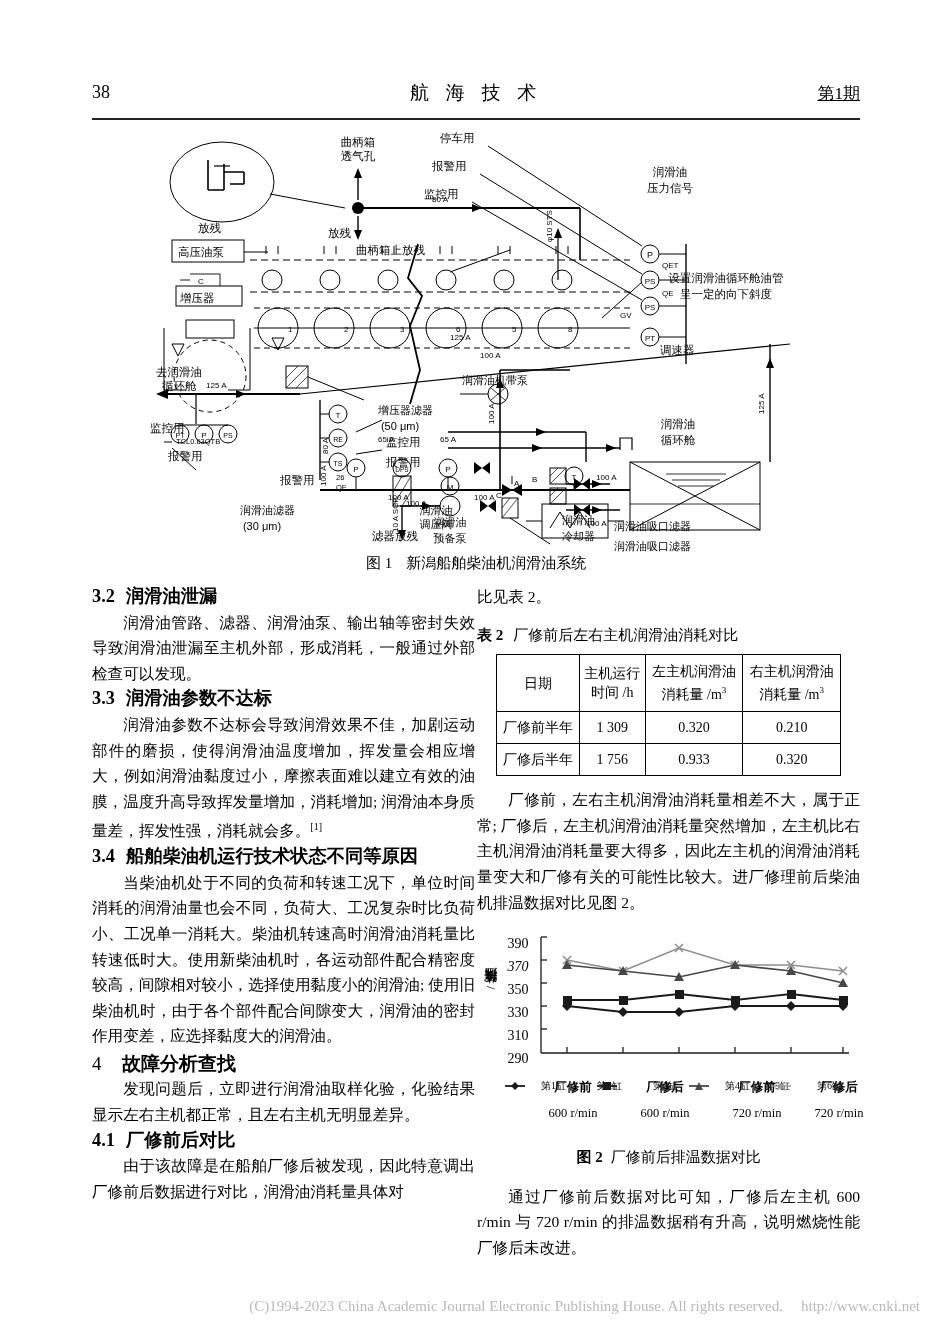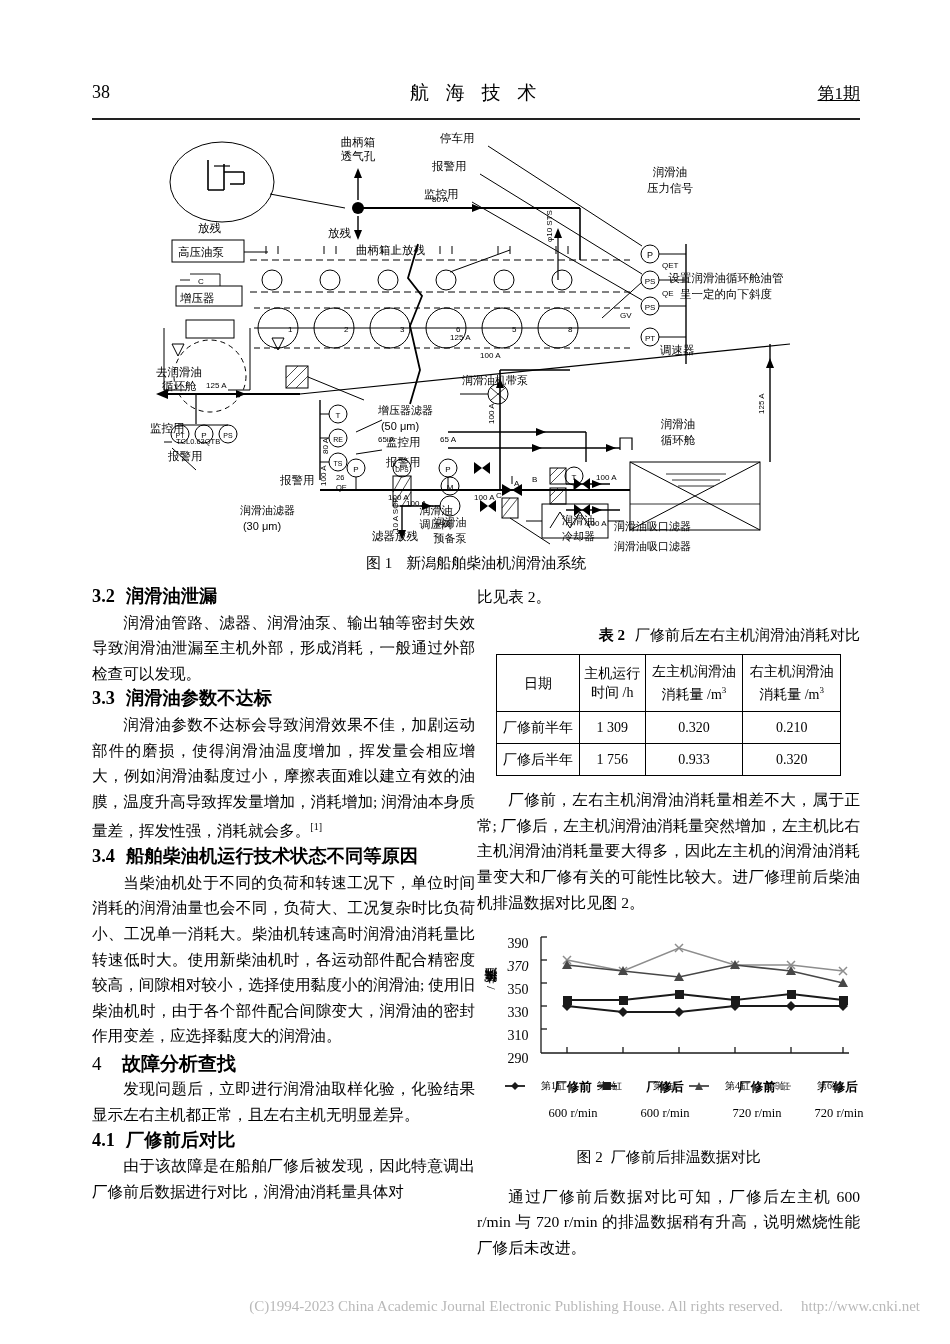--- a/index.html
+++ b/index.html
@@ -28,33 +28,33 @@
   .col-right{left:477px;}
 
   .sec-h{font-weight:bold;margin:0;}
   .sec-h .num{display:inline-block;min-width:34px;}
   .h-big{font-size:19px;font-weight:bold;margin:2px 0 0;}
   .h-big .num{font-weight:normal;display:inline-block;min-width:30px;}
   p.para{margin:0;text-indent:2em;}
   .sup{font-size:10px;vertical-align:super;}
 
   
-  .tbl-cap{text-align:right;font-size:15px;margin:13px 0 6px;}
+  .tbl-cap{text-align:left;font-size:15px;margin:13px 0 6px;}
   .tbl-cap .lbl{margin-right:10px;font-weight:bold;}
   table.t2{border-collapse:collapse;width:345px;margin:0 auto;font-size:14px;}
   table.t2 td,table.t2 th{border:1px solid #000;text-align:center;font-weight:normal;padding:2px 0;line-height:19px;}
   table.t2 .thead td{height:52px;}
   table.t2 .row td{height:27px;}
   table.t2 td:first-child{width:82px;}
   sup.m3{font-size:9px;vertical-align:super;}
 
   
   .chart-box{position:relative;width:383px;height:208px;margin-top:10px;}
   .fig2-cap{text-align:center;font-size:15px;margin-top:12px;}
-  .fig2-cap .lbl{margin-right:8px;font-weight:normal;}
+  .fig2-cap .lbl{margin-right:8px;font-weight:bold;}
   .ylab{position:absolute;left:2px;top:44px;font-size:12.5px;
         writing-mode:vertical-rl;transform:rotate(180deg);letter-spacing:1px;}
   .ytick{position:absolute;font-size:14px;text-align:center;width:34px;}
   .xtick{position:absolute;font-size:10px;text-align:left;width:52px;margin-top:17px;}
   .legend{position:absolute;left:24px;top:150px;width:360px;font-size:12.5px;}
   .lg-item{position:absolute;text-align:center;width:92px;}
   .lg-top{display:block;font-weight:bold;font-style:normal;}
   .lg-bot{display:block;}
   .lg-mark{position:absolute;left:-22px;top:6px;width:20px;height:10px;}
 

